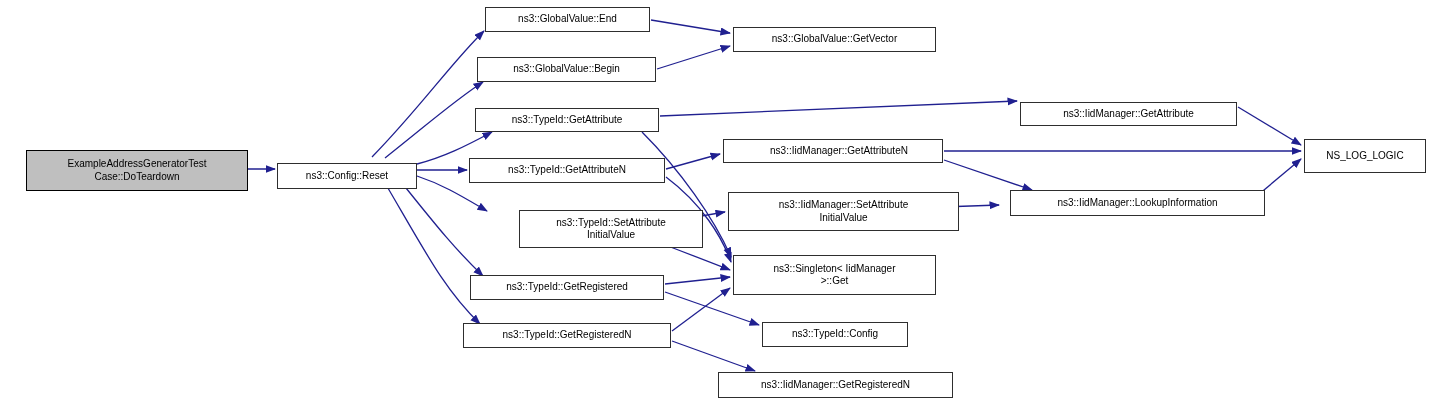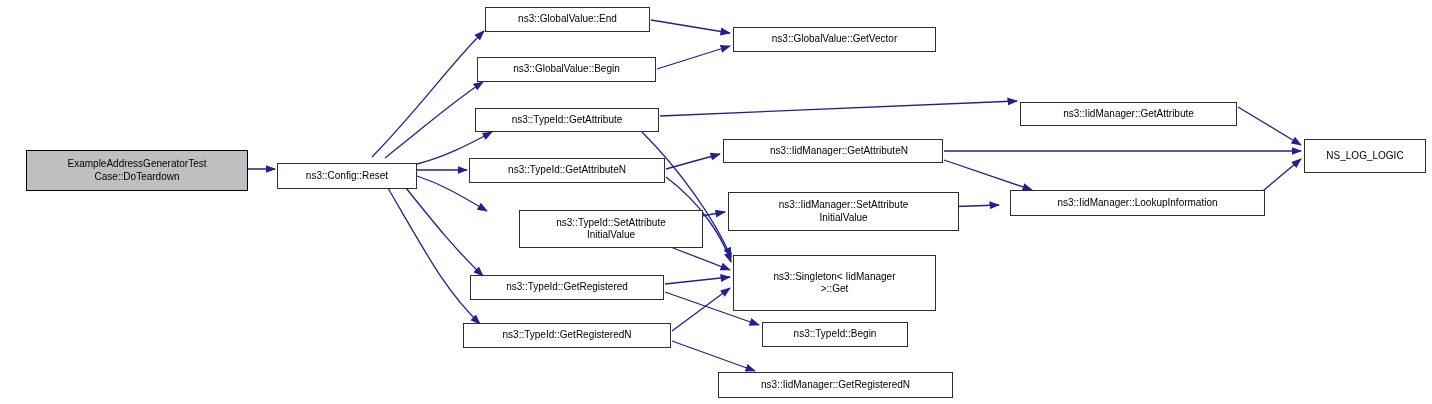--- a/index.html
+++ b/index.html
@@ -90,20 +90,20 @@
     <div class="node" style="left: 733px; top: 27px; width: 203px; height: 25px;">ns3::GlobalValue::GetVector</div>
     <div class="node" style="left: 475px; top: 108px; width: 184px; height: 24px;">ns3::TypeId::GetAttribute</div>
     <div class="node" style="left: 469px; top: 158px; width: 196px; height: 25px;">ns3::TypeId::GetAttributeN</div>
     <div class="node" style="left: 475px; top: 210px; width: 184px; height: 38px; margin-left: 44px;">ns3::TypeId::SetAttribute
 InitialValue</div>
     <div class="node" style="left: 470px; top: 275px; width: 194px; height: 25px;">ns3::TypeId::GetRegistered</div>
     <div class="node" style="left: 463px; top: 323px; width: 208px; height: 25px;">ns3::TypeId::GetRegisteredN</div>
     <div class="node" style="left: 723px; top: 139px; width: 220px; height: 24px; padding-left: 12px;">ns3::IidManager::GetAttributeN</div>
     <div class="node" style="left: 728px; top: 192px; width: 231px; height: 39px;">ns3::IidManager::SetAttribute
 InitialValue</div>
-    <div class="node" style="left: 733px; top: 255px; width: 203px; height: 56px;">ns3::Singleton&lt; IidManager
+    <div class="node" style="left: 733px; top: 255px; width: 203px; height: 40px;">ns3::Singleton&lt; IidManager
 &gt;::Get</div>
-    <div class="node" style="left: 762px; top: 322px; width: 146px; height: 25px;">ns3::TypeId::Begin</div>
+    <div class="node" style="left: 762px; top: 322px; width: 146px; height: 25px;">ns3::TypeId::Config</div>
     <div class="node" style="left: 718px; top: 372px; width: 235px; height: 26px;">ns3::IidManager::GetRegisteredN</div>
     <div class="node" style="left: 1020px; top: 102px; width: 217px; height: 24px;">ns3::IidManager::GetAttribute</div>
     <div class="node" style="left: 1002px; top: 190px; width: 255px; height: 26px; margin-left: 8px;">ns3::IidManager::LookupInformation</div>
     <div class="node" style="left: 1304px; top: 139px; width: 122px; height: 34px;">NS_LOG_LOGIC</div>
   </div>
 
 </body></html>

